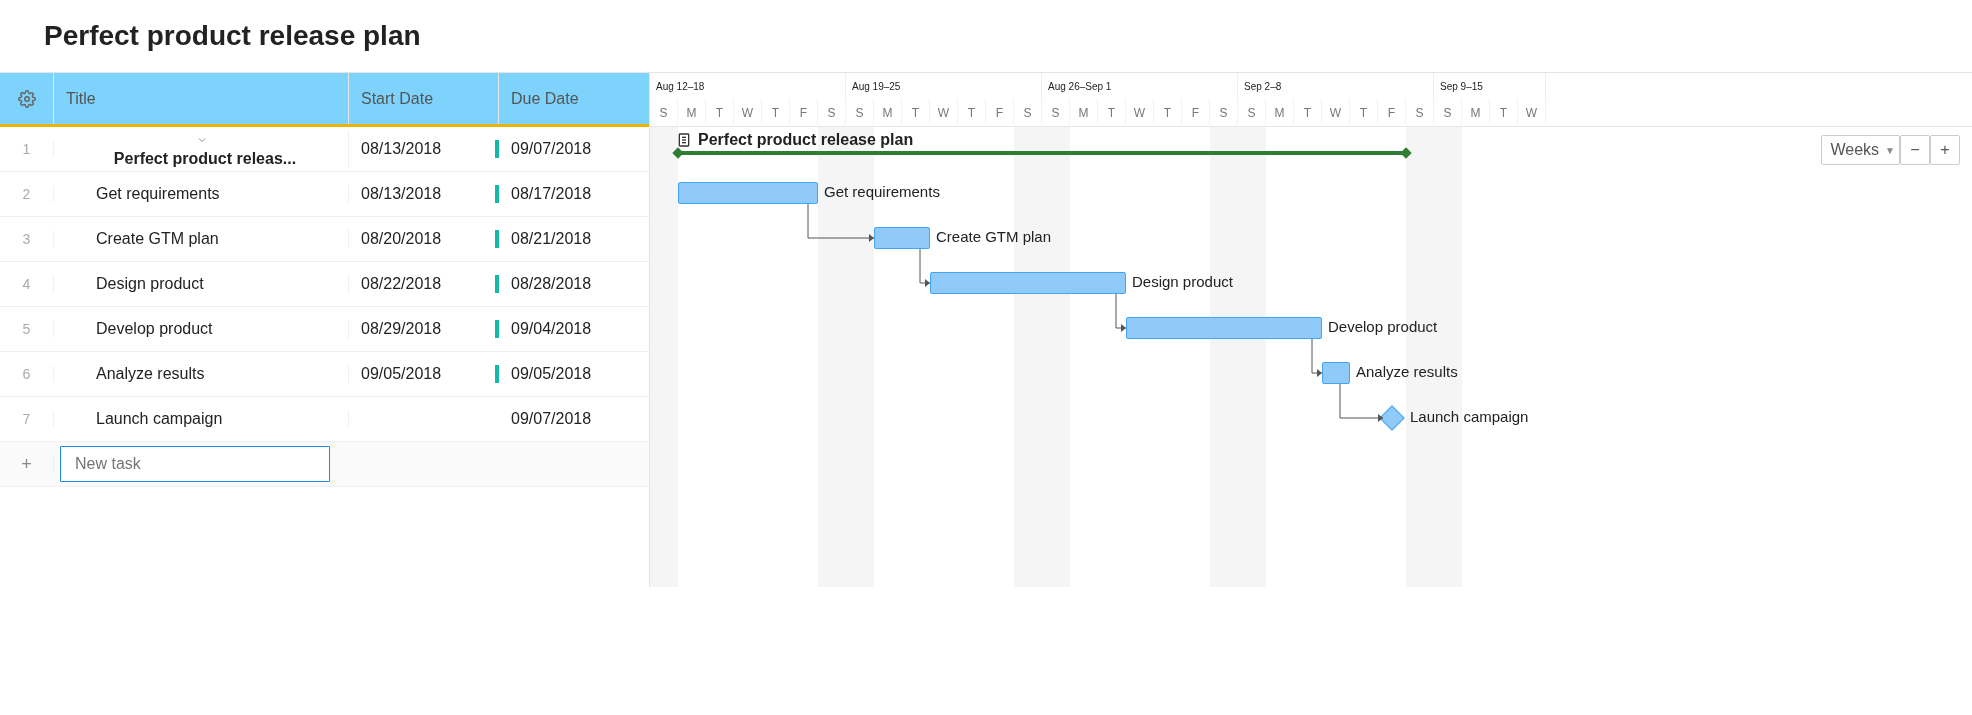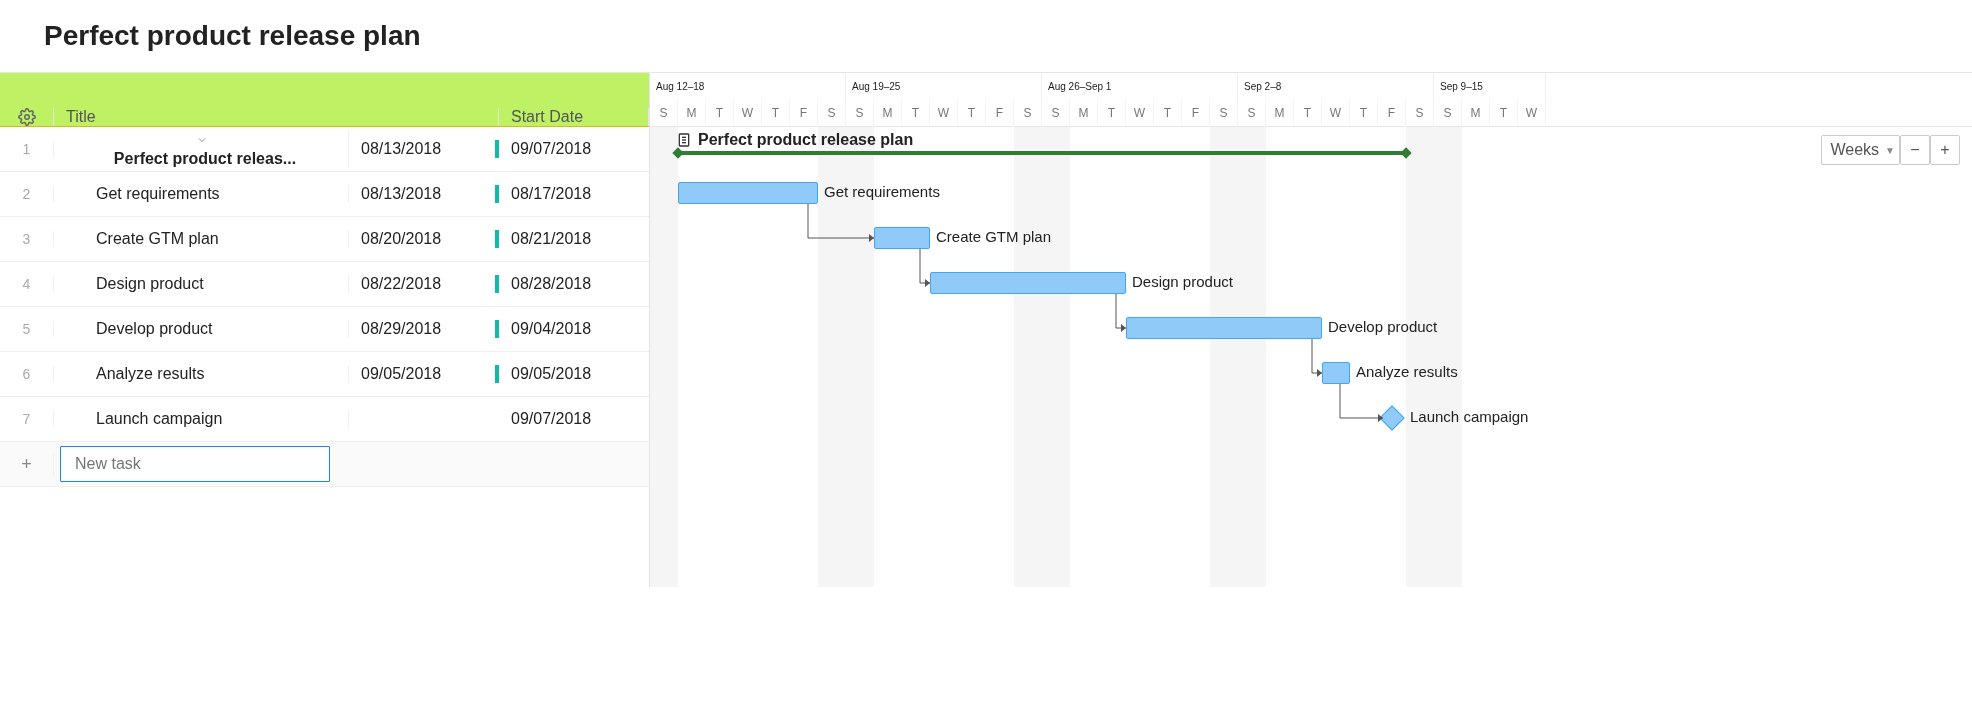--- a/index.html
+++ b/index.html
@@ -1,21 +1,21 @@
 <!DOCTYPE html>
 <html><head>
 <meta charset="utf-8">
 <style>
   * { box-sizing: border-box; margin: 0; padding: 0; }
   body { font-family: -apple-system, BlinkMacSystemFont, "Segoe UI", Helvetica, Arial, sans-serif; color: #222; background: #fff; }
   .page-title { font-size: 28px; font-weight: 700; margin: 20px 0 20px 44px; }
   .gantt-wrap { display: flex; border-top: 1px solid #e5e5e5; }
   
   .left { flex: 0 0 650px; border-right: 1px solid #e5e5e5; }
-  .left-head { display: flex; height: 54px; background: #bef264; border-bottom: 1px solid #eab308; align-items: flex-end; }
+  .left-head { display: flex; height: 54px; background: #7dd3fc; border-bottom: 3px solid #eab308; }
   .col-gear { width: 54px; display:flex; align-items:center; justify-content:center; border-right:1px solid #e5e5e5; color:#666; }
   .col-title-head { flex: 1; display:flex; align-items:center; padding-left:12px; color:#555; border-right:1px solid #e5e5e5; }
   .col-start-head { width: 150px; display:flex; align-items:center; padding-left:12px; color:#555; border-right:1px solid #e5e5e5; }
   .col-due-head { width: 150px; display:flex; align-items:center; padding-left:12px; color:#555; }
   .row { display:flex; height:45px; border-bottom:1px solid #f0f0f0; align-items:center; }
   .row-idx { width:54px; text-align:center; color:#aaa; font-size:14px; border-right:1px solid #f0f0f0; }
   .row-title { flex:1; display:flex; align-items:center; padding-left:8px; border-right:1px solid #f0f0f0; overflow:hidden; white-space:nowrap; text-overflow:ellipsis; }
   .row-title.parent { font-weight:700;flex-direction:column; }
   .row-title .indent { display:inline-block; width:34px; }
   .row-start { width:150px; padding-left:12px; border-right:4px solid #14b8a6; }
@@ -56,20 +56,21 @@
   <div class="left">
     <div class="left-head">
       <div class="col-gear">
         <svg width="18" height="18" viewBox="0 0 24 24" fill="none" stroke="#666" stroke-width="2">
             <circle cx="12" cy="12" r="3"></circle>
             <path d="M19.4 15a1.7 1.7 0 0 0 .34 1.87l.06.06a2 2 0 1 1-2.83 2.83l-.06-.06a1.7 1.7 0 0 0-1.87-.34 1.7 1.7 0 0 0-1 1.56V21a2 2 0 1 1-4 0v-.09a1.7 1.7 0 0 0-1-1.56 1.7 1.7 0 0 0-1.87.34l-.06.06a2 2 0 1 1-2.83-2.83l.06-.06a1.7 1.7 0 0 0 .34-1.87 1.7 1.7 0 0 0-1.56-1H3a2 2 0 1 1 0-4h.09a1.7 1.7 0 0 0 1.56-1 1.7 1.7 0 0 0-.34-1.87l-.06-.06a2 2 0 1 1 2.83-2.83l.06.06a1.7 1.7 0 0 0 1.87.34H9a1.7 1.7 0 0 0 1-1.56V3a2 2 0 1 1 4 0v.09a1.7 1.7 0 0 0 1 1.56 1.7 1.7 0 0 0 1.87-.34l.06-.06a2 2 0 1 1 2.83 2.83l-.06.06a1.7 1.7 0 0 0-.34 1.87V9a1.7 1.7 0 0 0 1.56 1H21a2 2 0 1 1 0 4h-.09a1.7 1.7 0 0 0-1.56 1z"></path>
           </svg>
       </div>
       <div class="col-title-head">Title</div>
       <div class="col-start-head">Start Date</div>
+      <div class="col-due-head">Due Date</div>
     </div>
     <div id="rows-host">
         <div class="row">
           <div class="row-idx">1</div>
           <div class="row-title parent">
             <span class="chev">
               <svg width="12" height="12" viewBox="0 0 24 24" fill="none" stroke="#888" stroke-width="2">
                 <polyline points="6 9 12 15 18 9"></polyline>
               </svg>
             </span>

